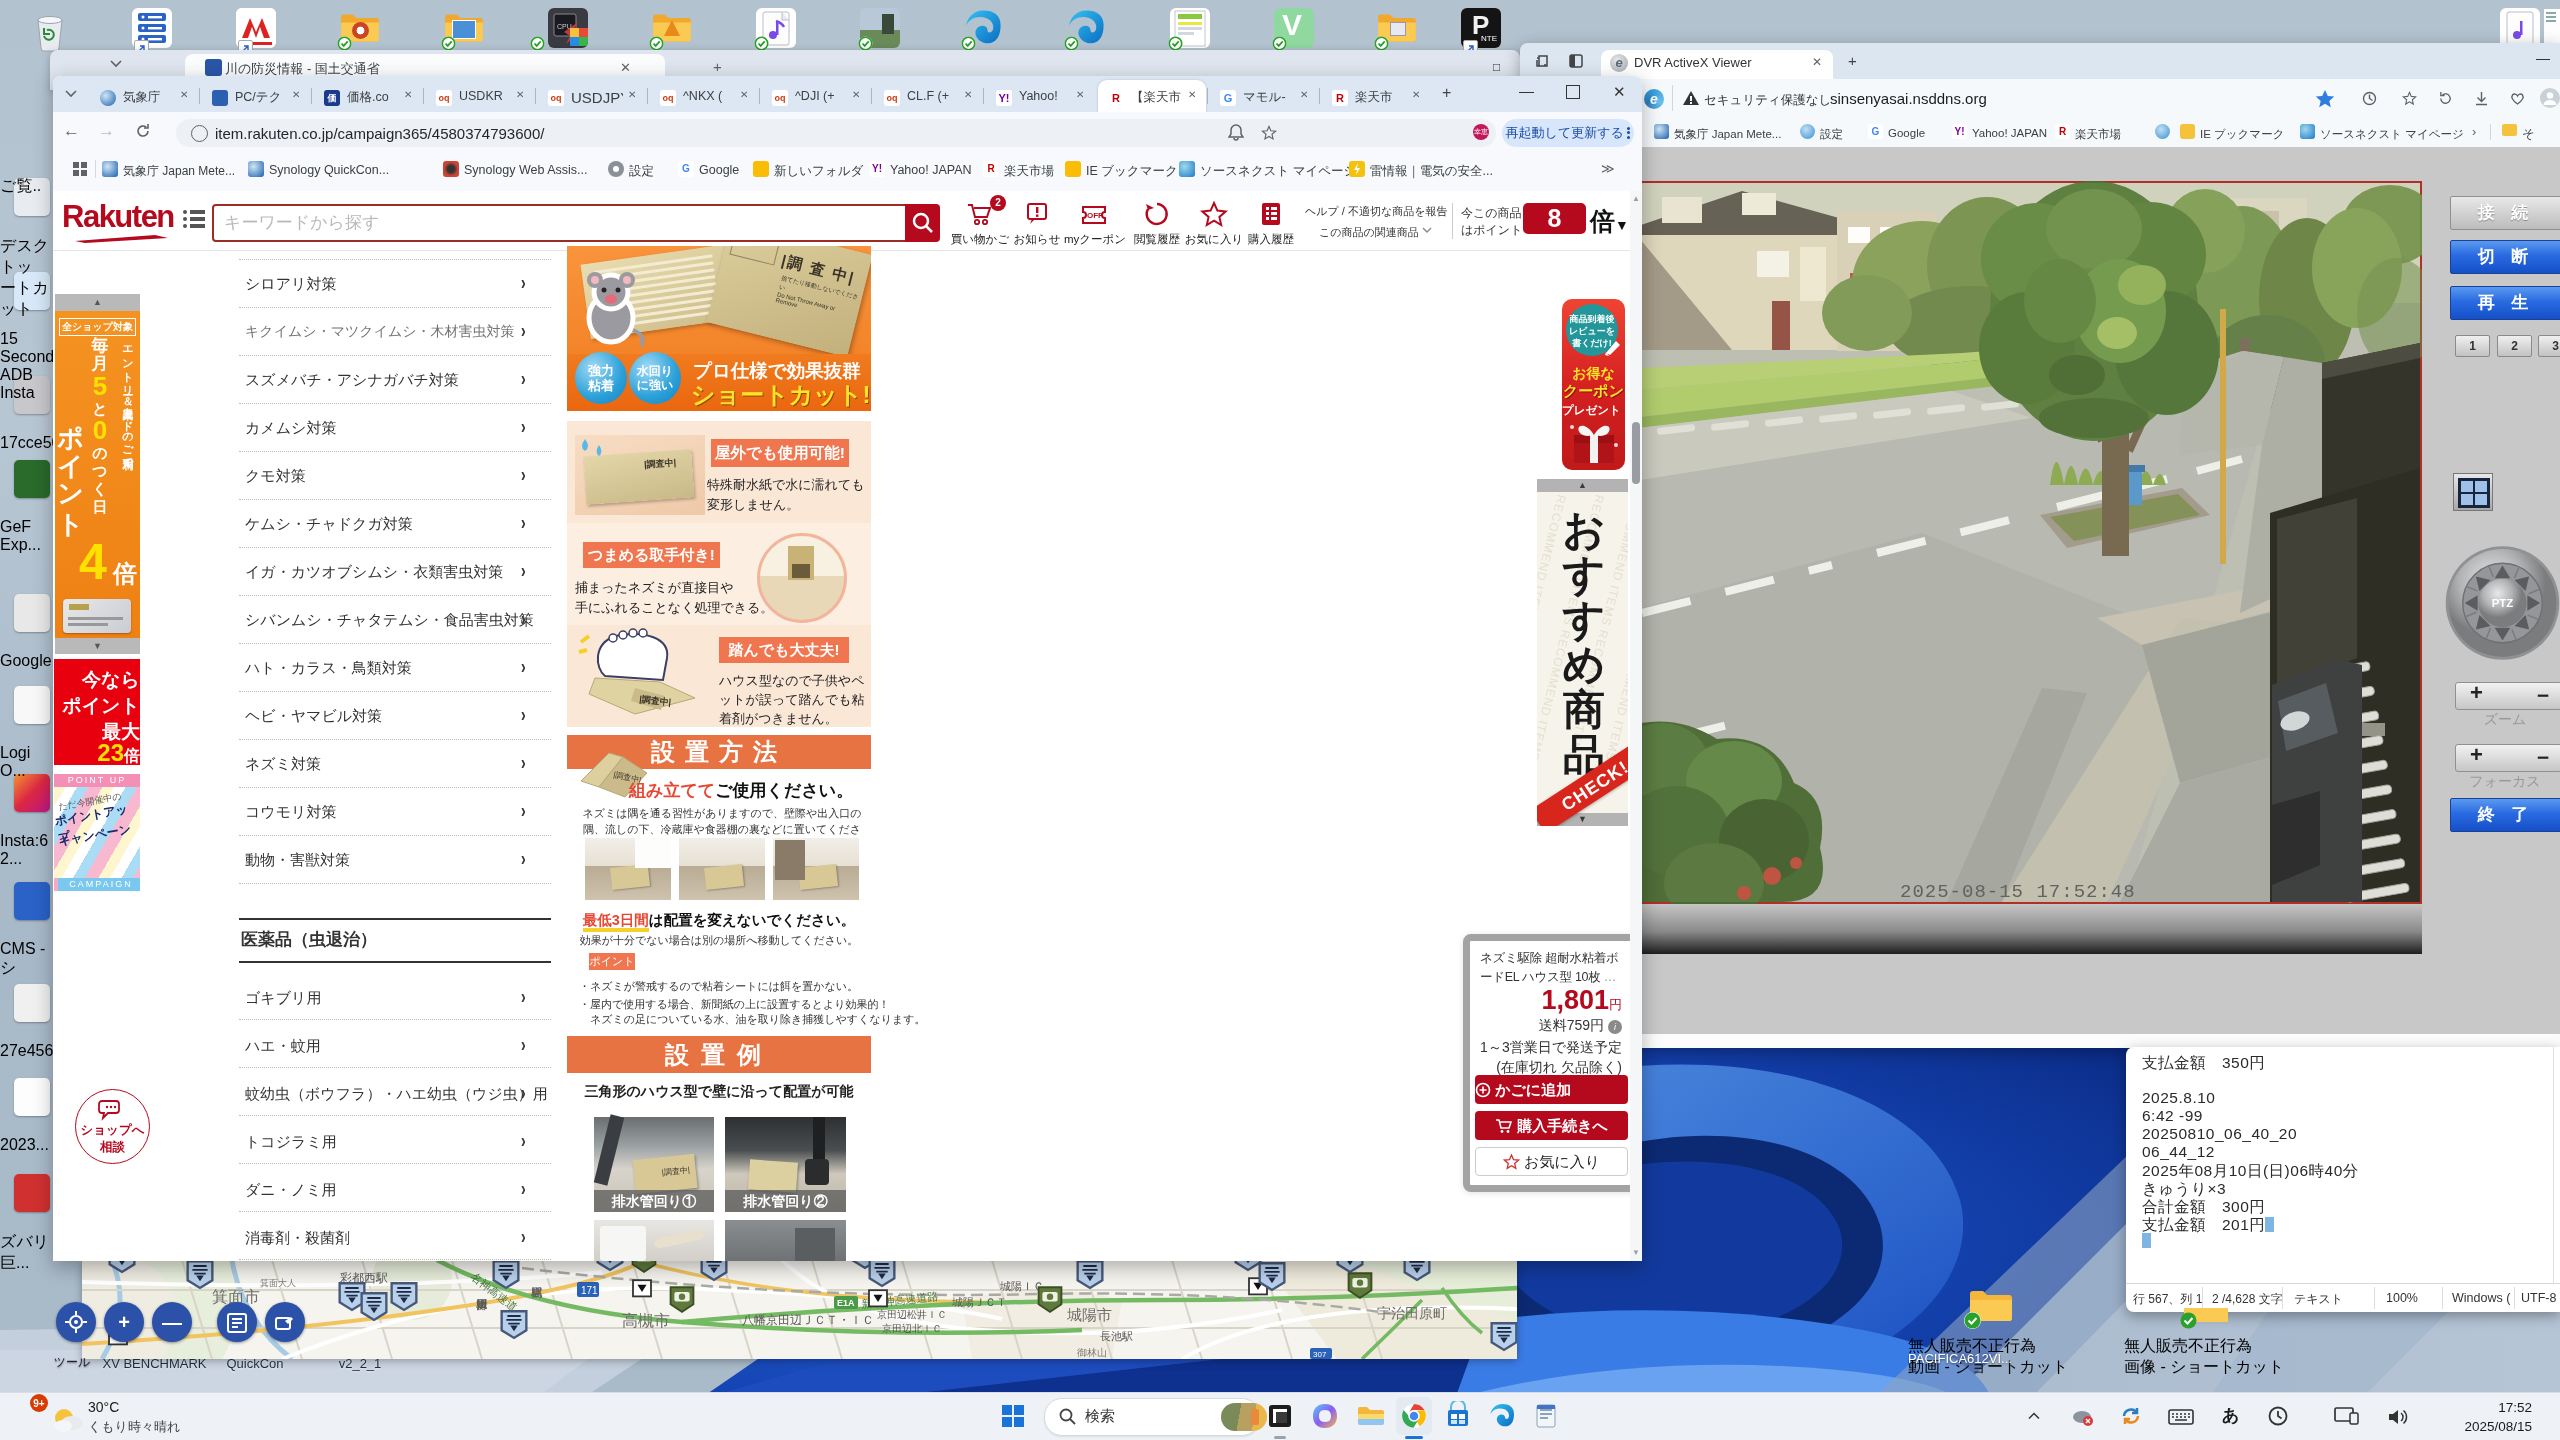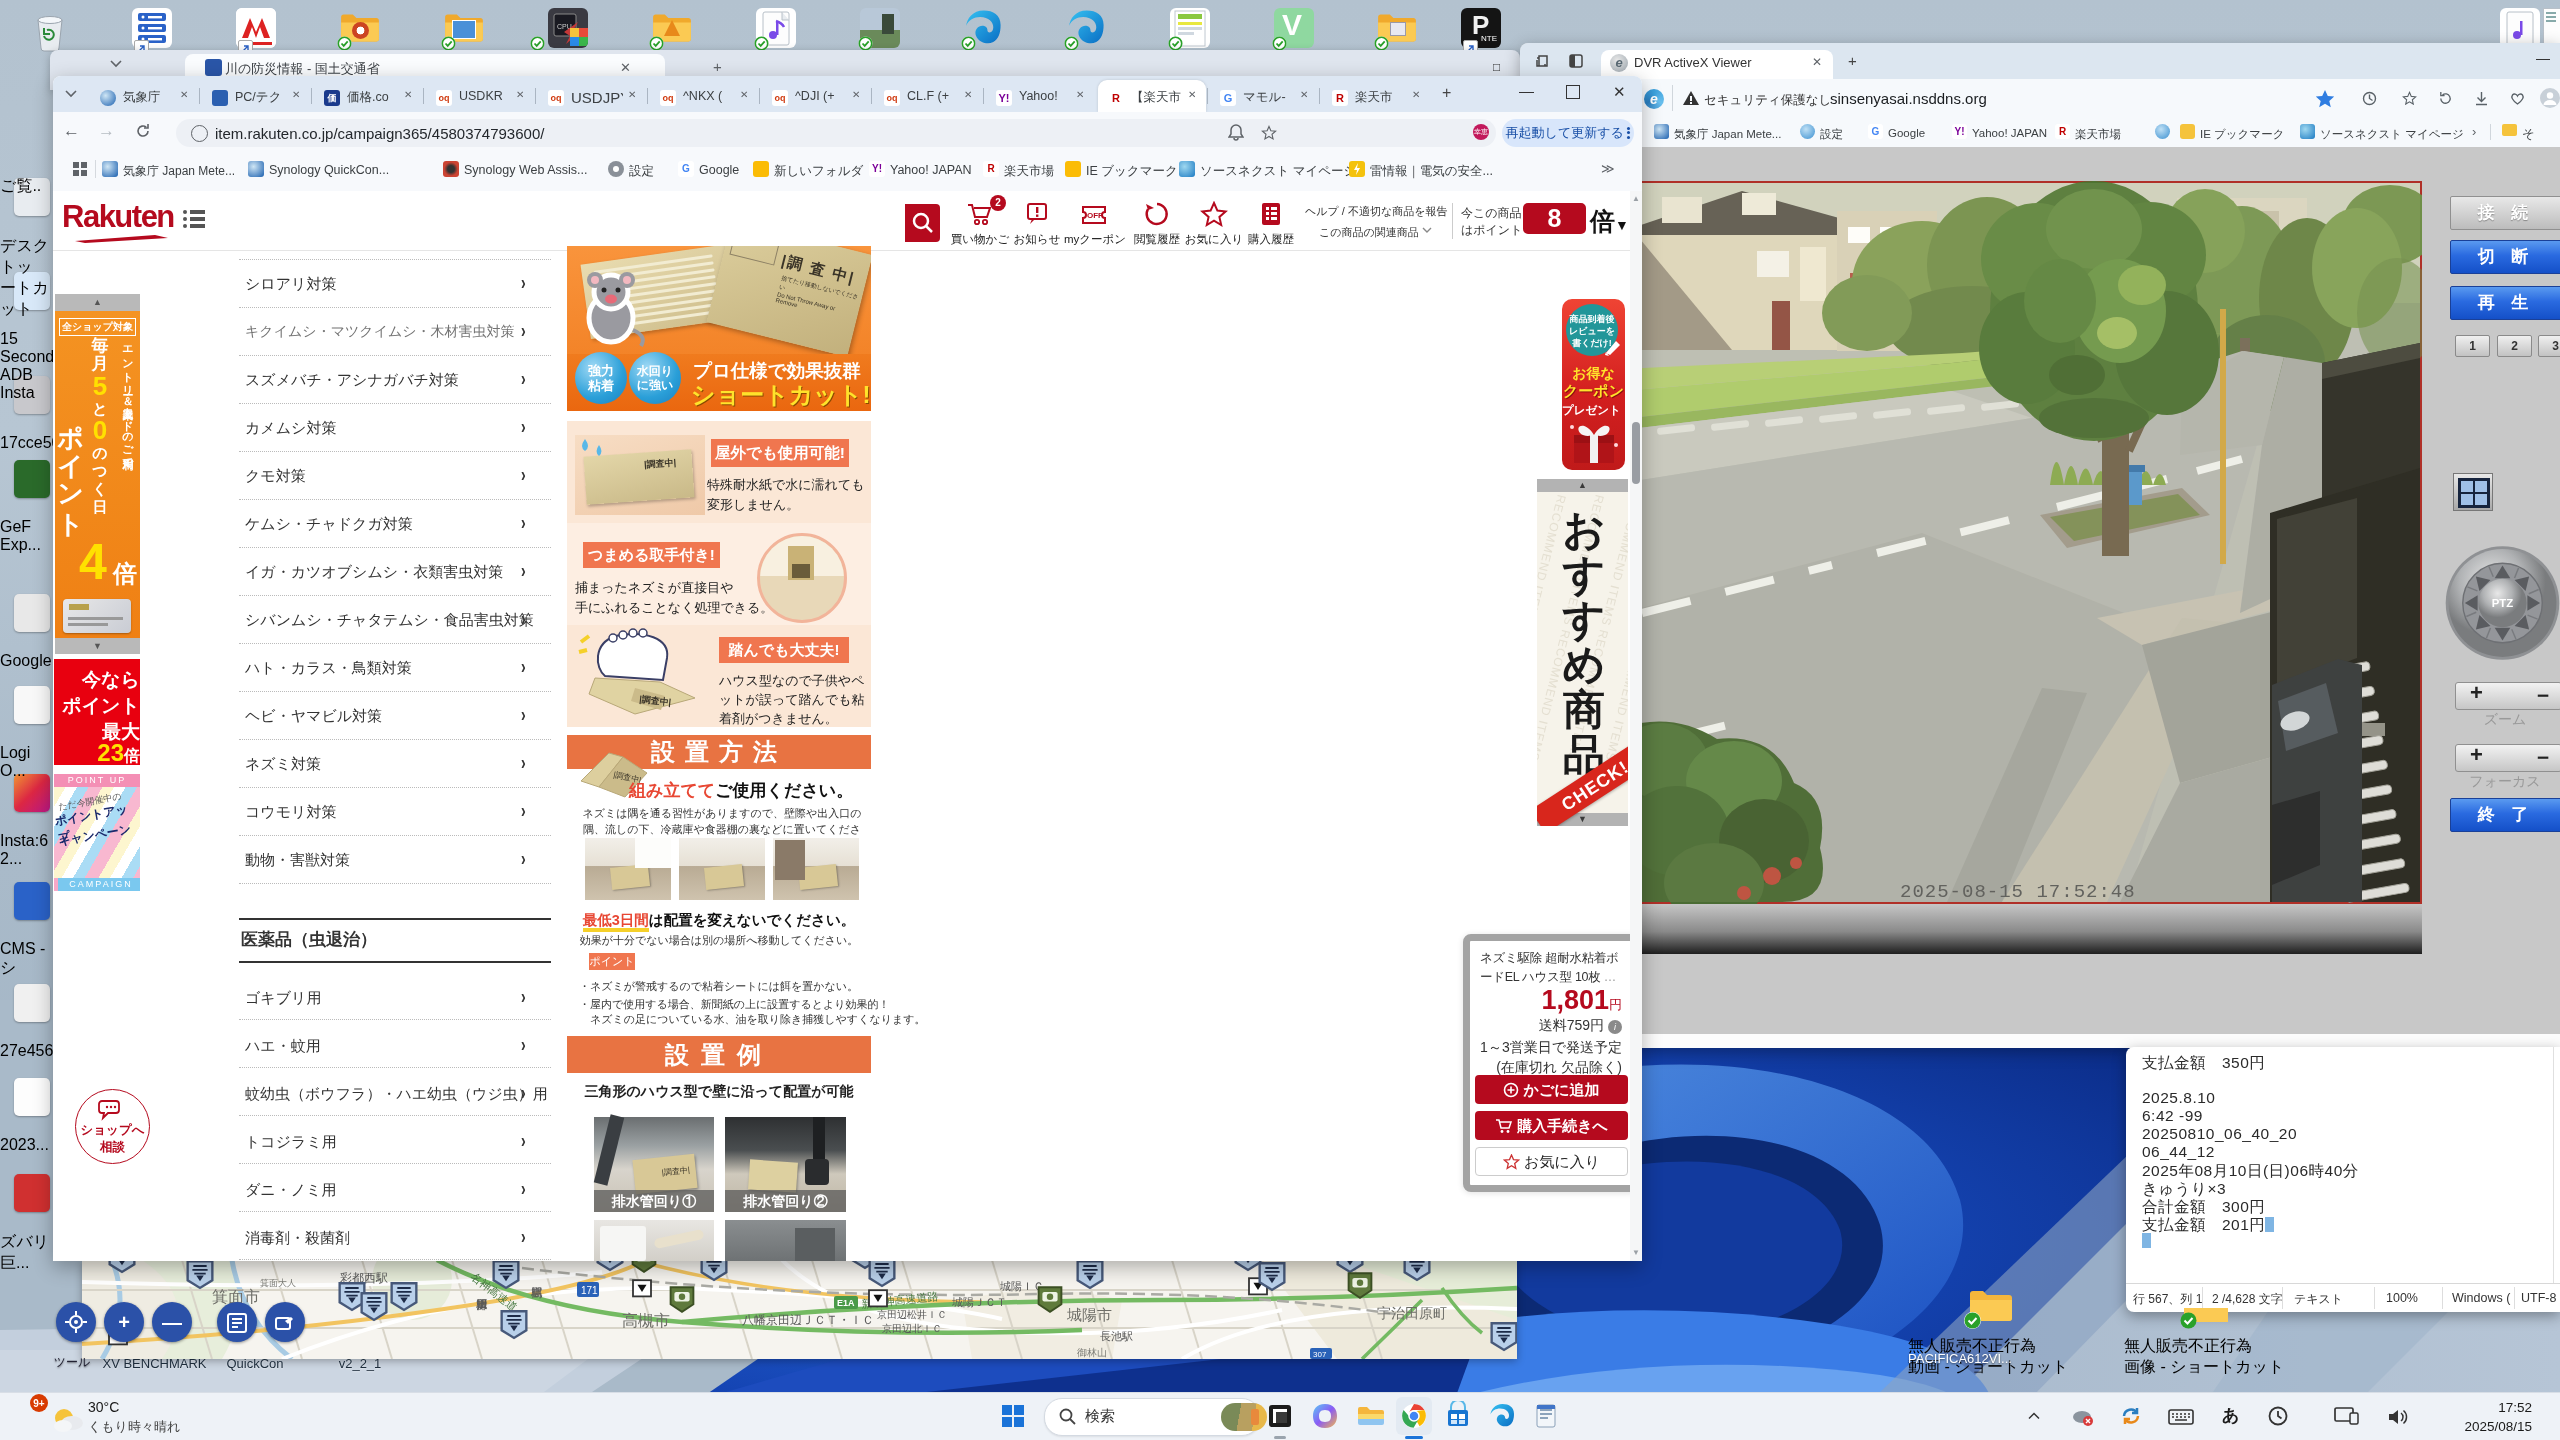--- a/index.html
+++ b/index.html
@@ -896,20 +896,21 @@
           <path d="M0 6 L80 0 L93 3 L10 8 Z" fill="#b50a1e"></path>
         </svg>
     <div class="ab" style="left:130px;top:17px;width:22px;height:22px">
       <div class="ab" style="left:0;top:2px;width:4px;height:4px;background:#555;border-radius:50%"></div>
           <div class="ab" style="left:7px;top:2px;width:15px;height:4px;background:#555"></div>
       <div class="ab" style="left:0;top:9px;width:4px;height:4px;background:#555;border-radius:50%"></div>
           <div class="ab" style="left:7px;top:9px;width:15px;height:4px;background:#555"></div>
       <div class="ab" style="left:0;top:16px;width:4px;height:4px;background:#555;border-radius:50%"></div>
           <div class="ab" style="left:7px;top:16px;width:15px;height:4px;background:#555"></div>
     </div>
+    <div class="ab" style="left:159px;top:13px;width:681px;height:34px;border:2px solid #9b2d22;border-radius:4px 0 0 4px;background:#fff;font-size:17px;color:#b9b9b9;line-height:34px;padding-left:10px">キーワードから探す</div>
     <div class="ab" style="left:852px;top:13px;width:35px;height:38px;background:#b50a1e;border-radius:0 4px 4px 0"><svg width="35" height="38">
             <circle cx="16" cy="17" r="7" fill="none" stroke="#fff" stroke-width="2.5"></circle>
             <line x1="21" y1="22" x2="27" y2="28" stroke="#fff" stroke-width="2.5"></line>
           </svg></div>
     <div id="rkicons">
           <div class="ab" style="left:899px;top:10px;width:56px;height:26px;text-align:center"><svg width="30" height="26" viewBox="0 0 30 26">
               <path d="M3 4 h4 l3 12 h12 l3 -9 h-16" fill="none" stroke="#b50a1e" stroke-width="2"></path>
               <circle cx="12" cy="21" r="2.2" fill="none" stroke="#b50a1e" stroke-width="1.8"></circle>
               <circle cx="20" cy="21" r="2.2" fill="none" stroke="#b50a1e" stroke-width="1.8"></circle>
             </svg><span style="position:absolute;right:2px;top:-6px;width:16px;height:16px;background:#b50a1e;border-radius:50%;color:#fff;font-size:10px;line-height:16px;font-weight:bold">2</span></div>
@@ -1227,21 +1228,21 @@
             <div class="ab" style="left:23px;top:165px;width:48px;text-align:center;color:#1a1a1a;font-size:42px;font-weight:bold;line-height:1">め</div>
             <div class="ab" style="left:23px;top:210px;width:48px;text-align:center;color:#1a1a1a;font-size:42px;font-weight:bold;line-height:1">商</div>
             <div class="ab" style="left:23px;top:255px;width:48px;text-align:center;color:#1a1a1a;font-size:42px;font-weight:bold;line-height:1">品</div>
             <div class="ab" style="left:-10px;top:292px;width:135px;height:28px;background:#d8261c;transform:rotate(-33deg);color:#fff;font-weight:bold;font-size:18px;text-align:center;line-height:30px;letter-spacing:1px;box-shadow:0 1px 3px rgba(0,0,0,.3)">CHECK!</div>
           </div>
           <div class="ab" style="left:1410px;top:743px;width:163px;height:244px;background:#fff;border:7px solid #a3a3a3;border-radius:8px;box-shadow:0 1px 6px rgba(0,0,0,.12)">
             <div class="ab" style="left:10px;top:8px;width:146px;font-size:12.5px;color:#333;line-height:18.5px;letter-spacing:-0.3px">ネズミ駆除 超耐水粘着ボードEL ハウス型 10枚 <span style="color:#999">…</span></div>
             <div class="ab" style="left:0px;top:44px;width:152px;text-align:right;color:#b50a1e"><span style="font-size:27px;font-weight:bold">1,801</span><span style="font-size:13px">円</span></div>
             <div class="ab" style="left:0px;top:76px;width:152px;text-align:right;font-size:14px;color:#333">送料759円 <span style="display:inline-block;width:14px;height:14px;background:#8a8a8a;border-radius:50%;color:#fff;font-size:9px;text-align:center;line-height:14px;font-style:italic">i</span></div>
             <div class="ab" style="left:6px;top:96px;width:146px;text-align:right;font-size:14px;color:#333;line-height:20px">1～3営業日で発送予定(在庫切れ 欠品除く)</div>
-            <div class="ab" style="left:5px;top:134px;width:153px;height:29px;background:#b50a1e;border-radius:4px;color:#fff;font-weight:bold;font-size:15px;text-align:center;line-height:29px"><svg style="vertical-align:-3px" width="16" height="16" viewBox="0 0 16 16">
+            <div class="ab" style="left:5px;top:134px;width:153px;height:29px;background:#b50a1e;border-radius:4px;color:#fff;font-weight:bold;font-size:15px;text-align:left;line-height:29px"><svg style="vertical-align:-3px" width="16" height="16" viewBox="0 0 16 16">
                 <circle cx="8" cy="8" r="6.5" fill="none" stroke="#fff" stroke-width="1.6"></circle>
                 <path d="M8 4.5 v7 M4.5 8 h7" stroke="#fff" stroke-width="1.6"></path>
               </svg> かごに追加</div>
             <div class="ab" style="left:5px;top:170px;width:153px;height:29px;background:#b50a1e;border-radius:4px;color:#fff;font-weight:bold;font-size:15px;text-align:center;line-height:29px"><svg style="vertical-align:-3px" width="18" height="16" viewBox="0 0 18 16">
                 <path d="M1 2 h3 l2 8 h8 l2-6 h-11" fill="none" stroke="#fff" stroke-width="1.5"></path>
                 <circle cx="7" cy="13.5" r="1.4" fill="#fff"></circle>
                 <circle cx="13" cy="13.5" r="1.4" fill="#fff"></circle>
               </svg> 購入手続きへ</div>
             <div class="ab" style="left:5px;top:206px;width:151px;height:27px;background:#fff;border:1px solid #ccc;border-radius:4px;color:#222;font-size:15px;text-align:center;line-height:27px"><svg style="vertical-align:-3px" width="17" height="16" viewBox="0 0 17 16">
                 <path d="M8.5 1 l2 4.6 5 .5 -3.8 3.3 1.1 4.9 -4.3-2.6 -4.3 2.6 1.1-4.9 -3.8-3.3 5-.5 Z" fill="none" stroke="#c33" stroke-width="1.3"></path>

